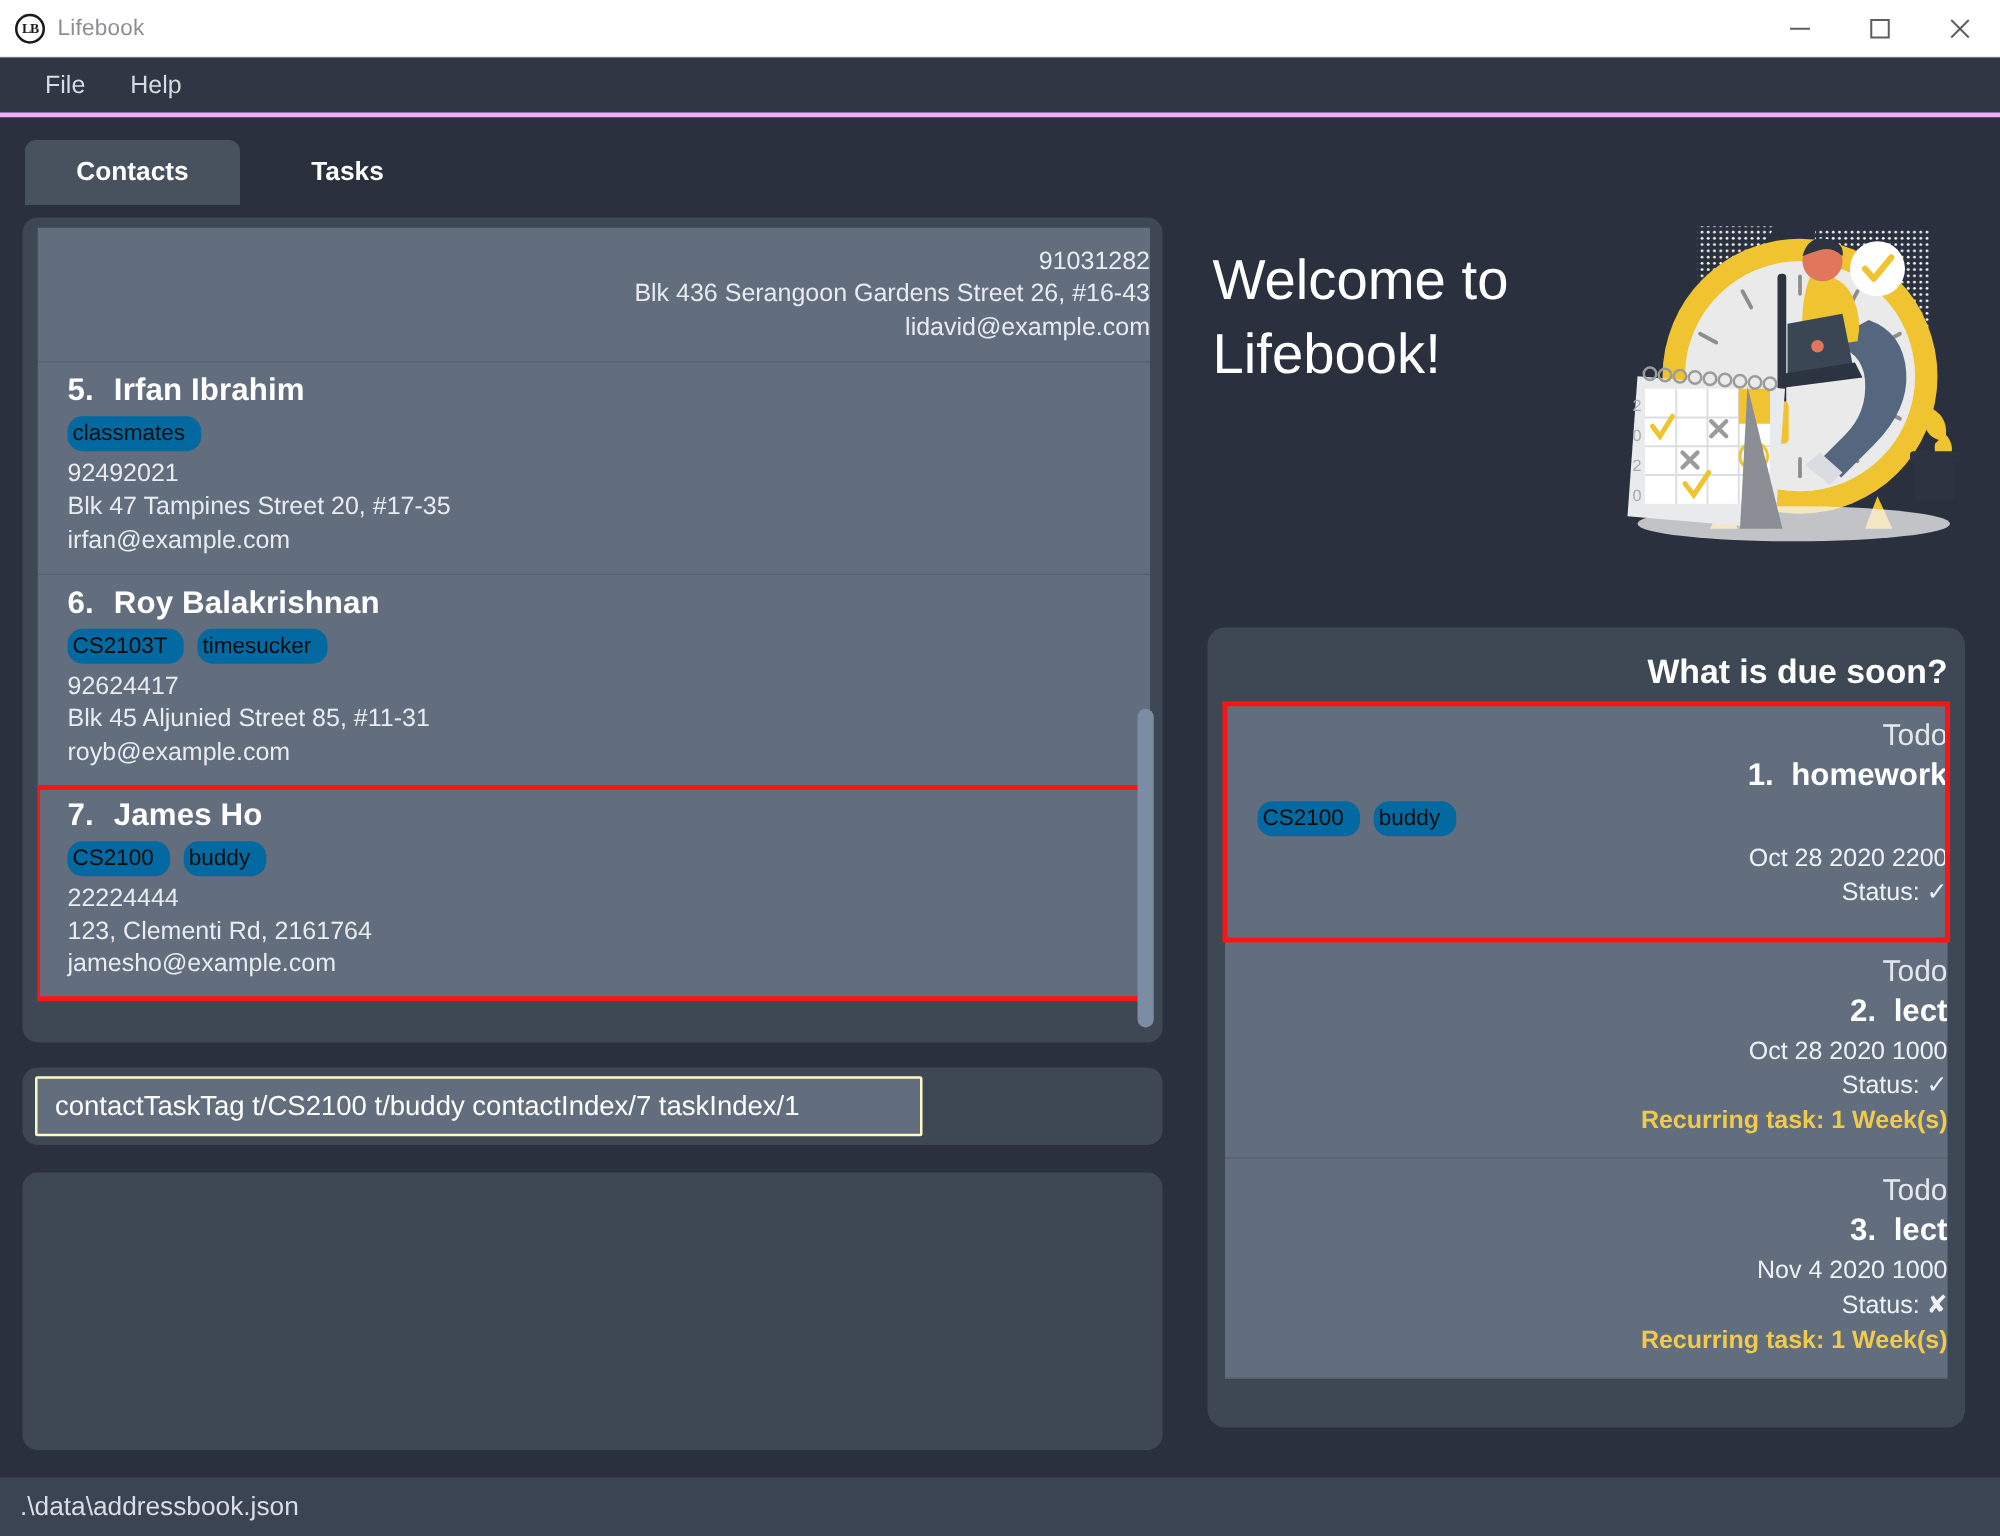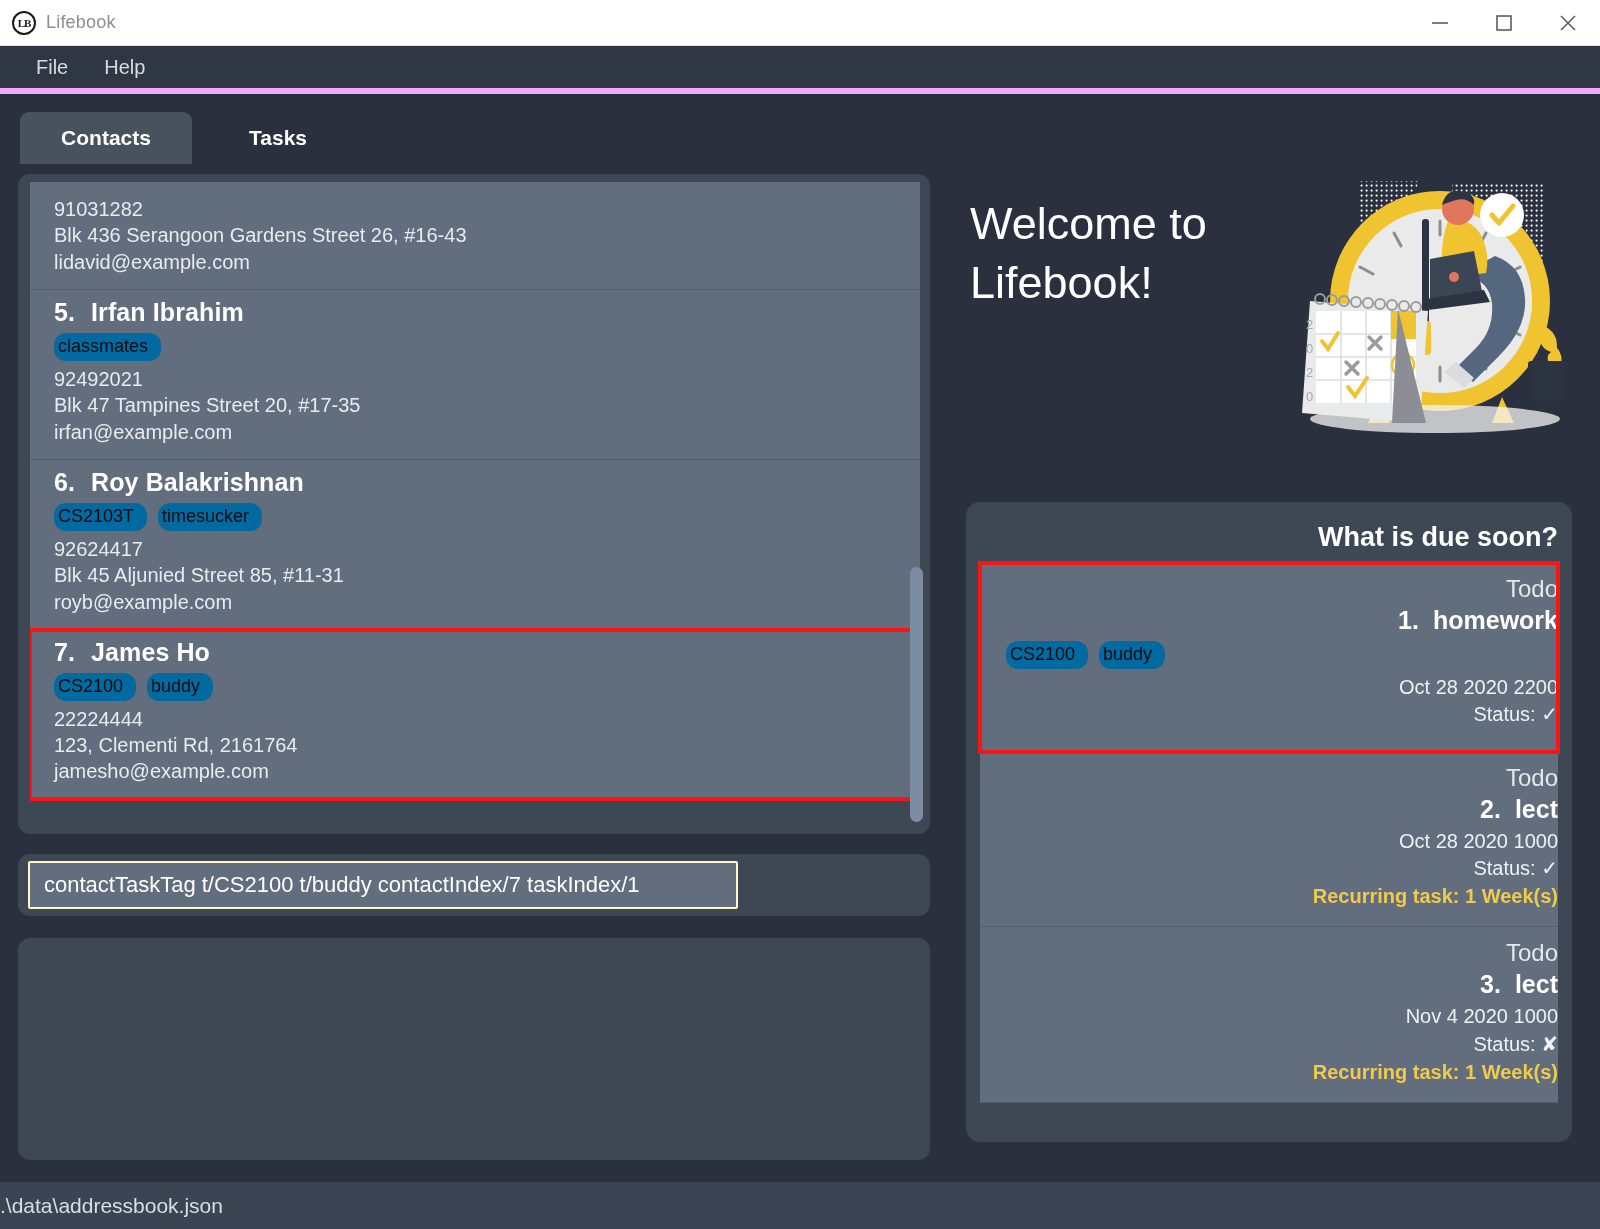--- a/index.html
+++ b/index.html
@@ -43,21 +43,21 @@
     color: #5c5c63;
   }
   .winbtn svg { display: block; }
 
   
   .menubar {
     height: 48px; flex: 0 0 48px;
     background: #2f3745;
     display: flex; align-items: center;
     padding-left: 18px;
-    border-bottom: 6px solid #f0abfc;
+    border-bottom: 4px solid #f0abfc;
   }
   .menu-item {
     color: #d7dce3; font-size: 20px;
     padding: 5px 18px; border-radius: 3px;
   }
 
   
   .tabstrip {
     flex: 0 0 52px;
     display: flex; align-items: flex-end;
@@ -109,21 +109,21 @@
     position: relative;
     height: 100%;
     overflow: hidden;
   }
   .contact-card {
     background: #626d7d;
     padding: 8px 0 14px 24px;
     border-bottom: 1px solid #545e6d;
     position: relative;
   }
-  .contact-card.first { padding-top: 14px; }
+  .contact-card.first { padding-top: 14px; text-align: right; }
   .contact-card.selected {
     outline: 4px solid #fa1414;
     outline-offset: -2px;
     border-bottom: none;
     margin-right: 4px;
   }
   .contact-name {
     color: #ffffff; font-size: 25px; font-weight: bold;
     margin-bottom: 5px; letter-spacing: .1px;
   }
@@ -231,21 +231,21 @@
   }
   .task-name .idx { margin-right: 14px; }
   .task-line { color: #eef1f4; font-size: 20px; line-height: 1.36; }
   .task-recur { color: #f0ca4d; font-size: 20px; font-weight: bold; line-height: 1.4; }
 
   
   .statusbar {
     flex: 0 0 48px;
     background: #3b4452;
     display: flex; align-items: center;
-    padding-left: 0;
+    padding-left: 16px;
     color: #d9dee5; font-size: 21px;
     border-top: 1px solid #2a303d;
   }
 </style>
 </head>
 <body>
 
 <div class="app">
 
   <div class="titlebar">

